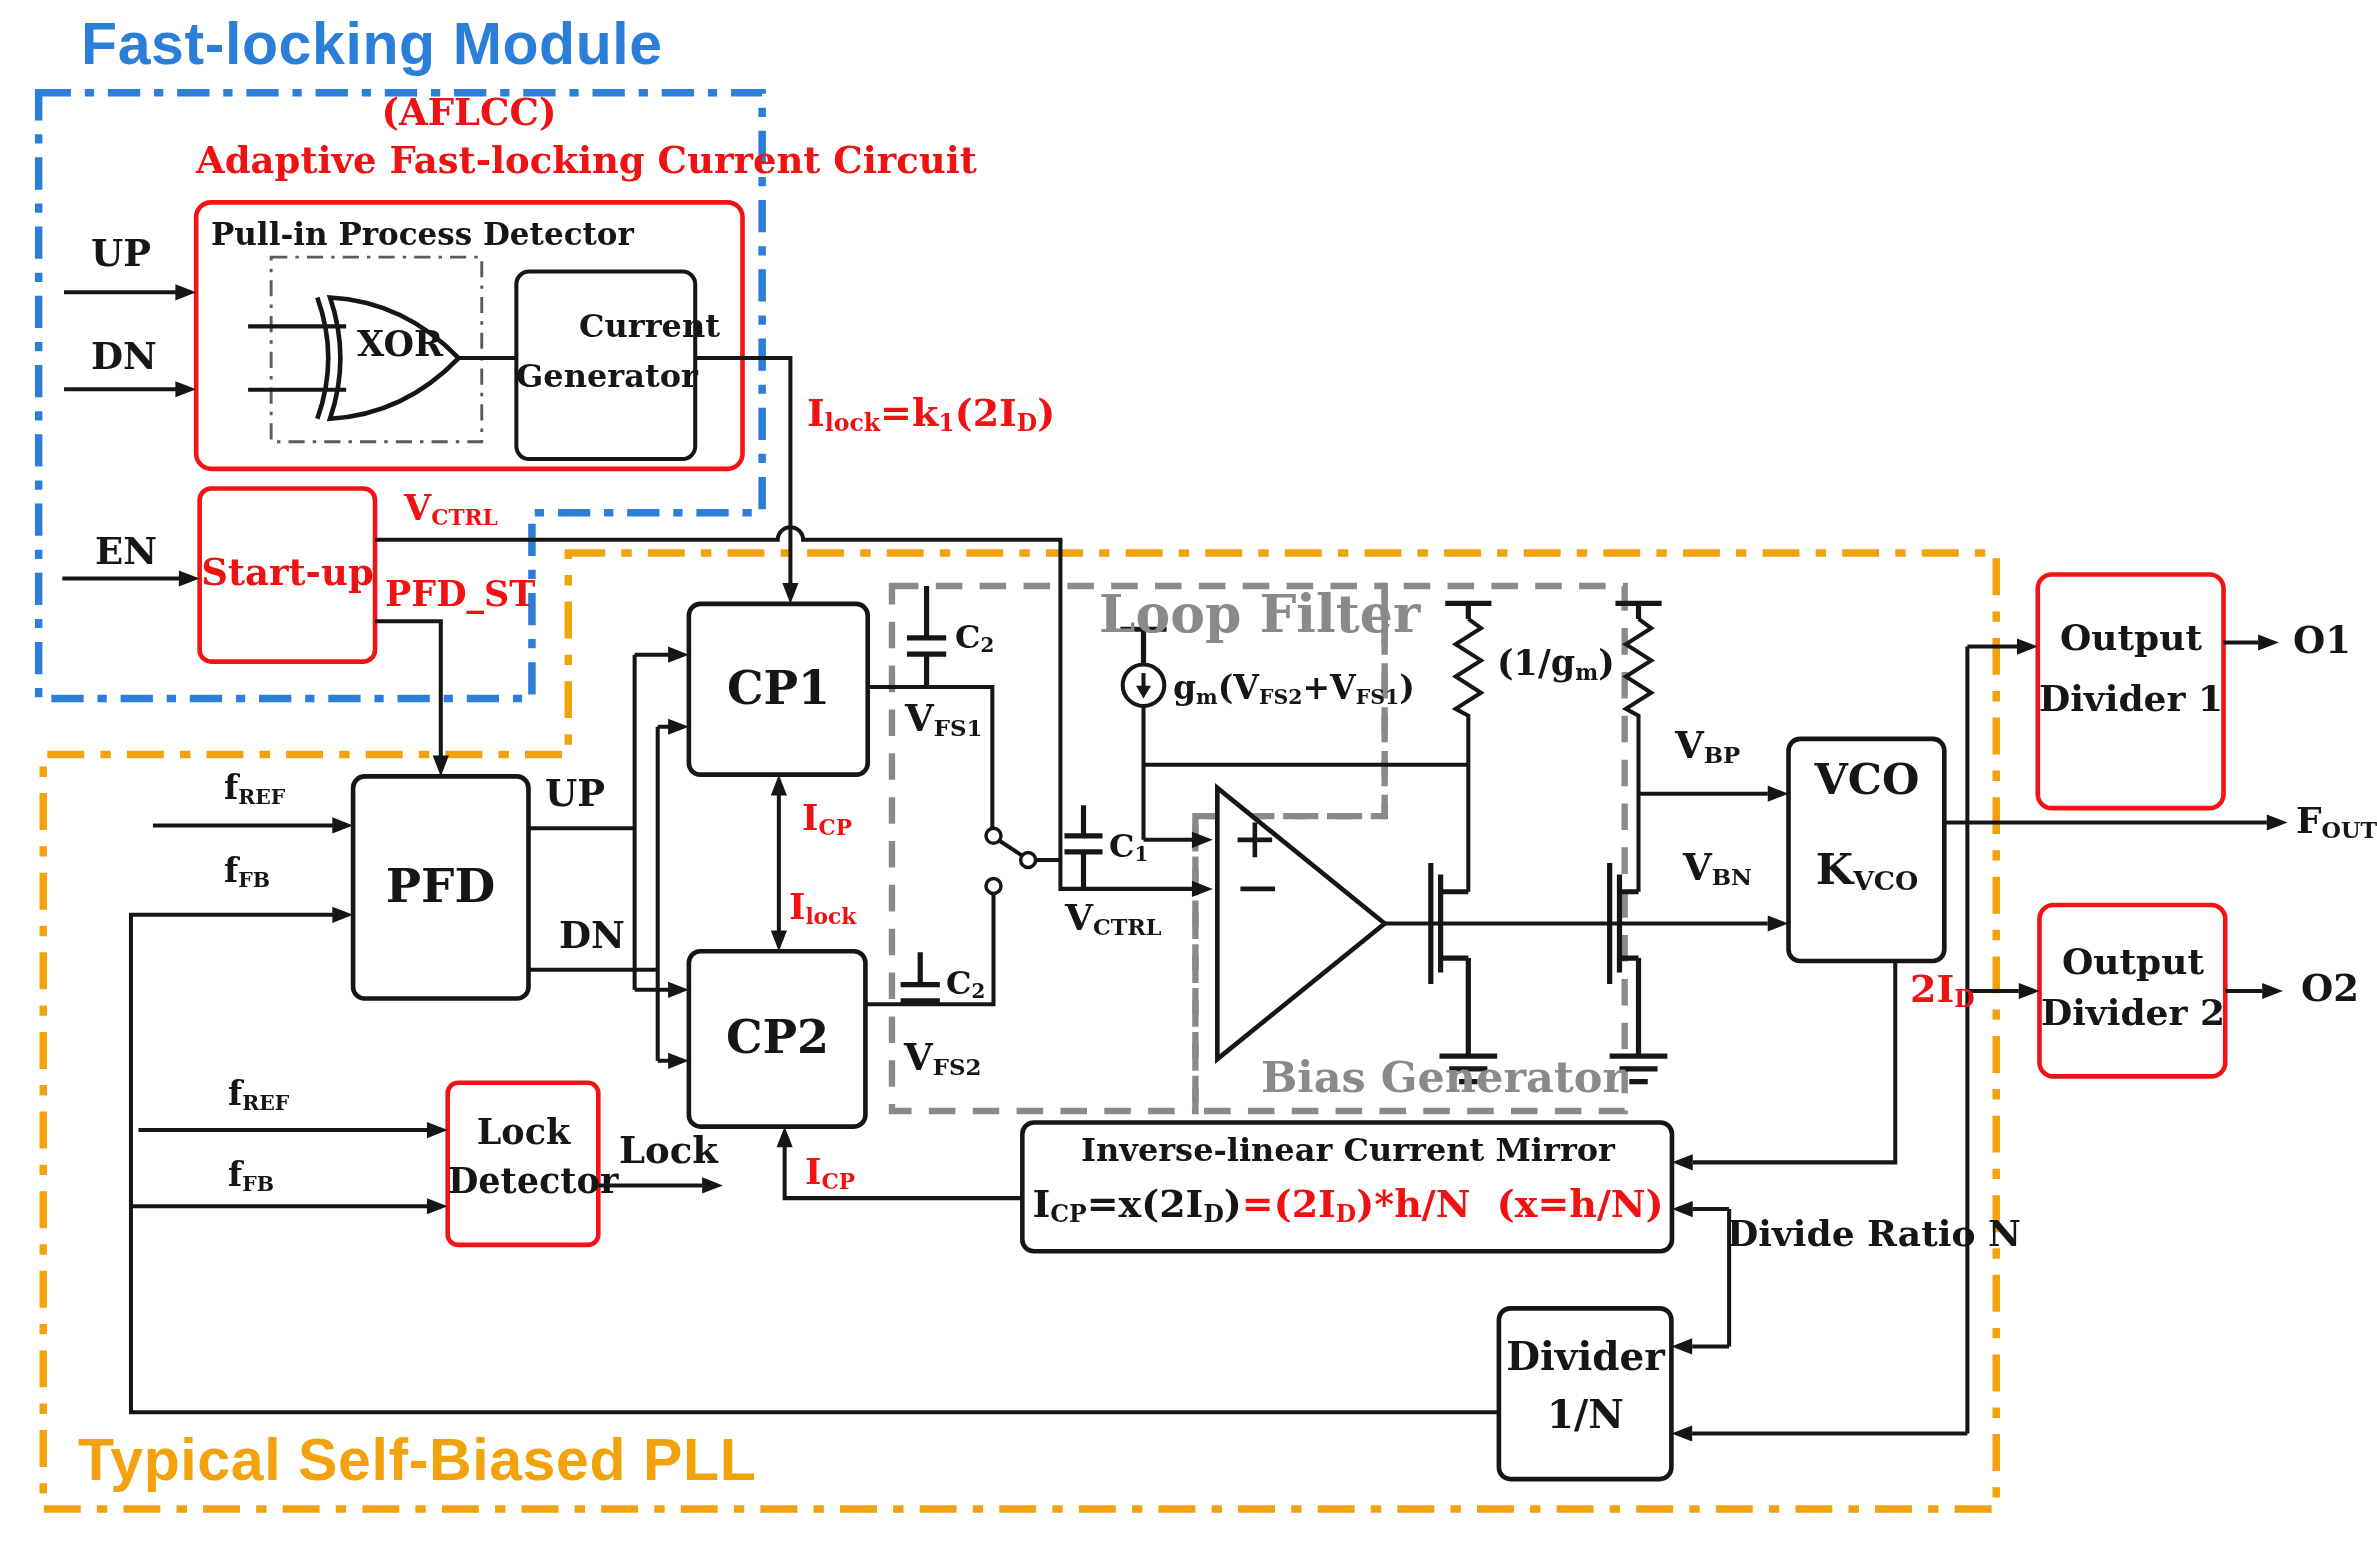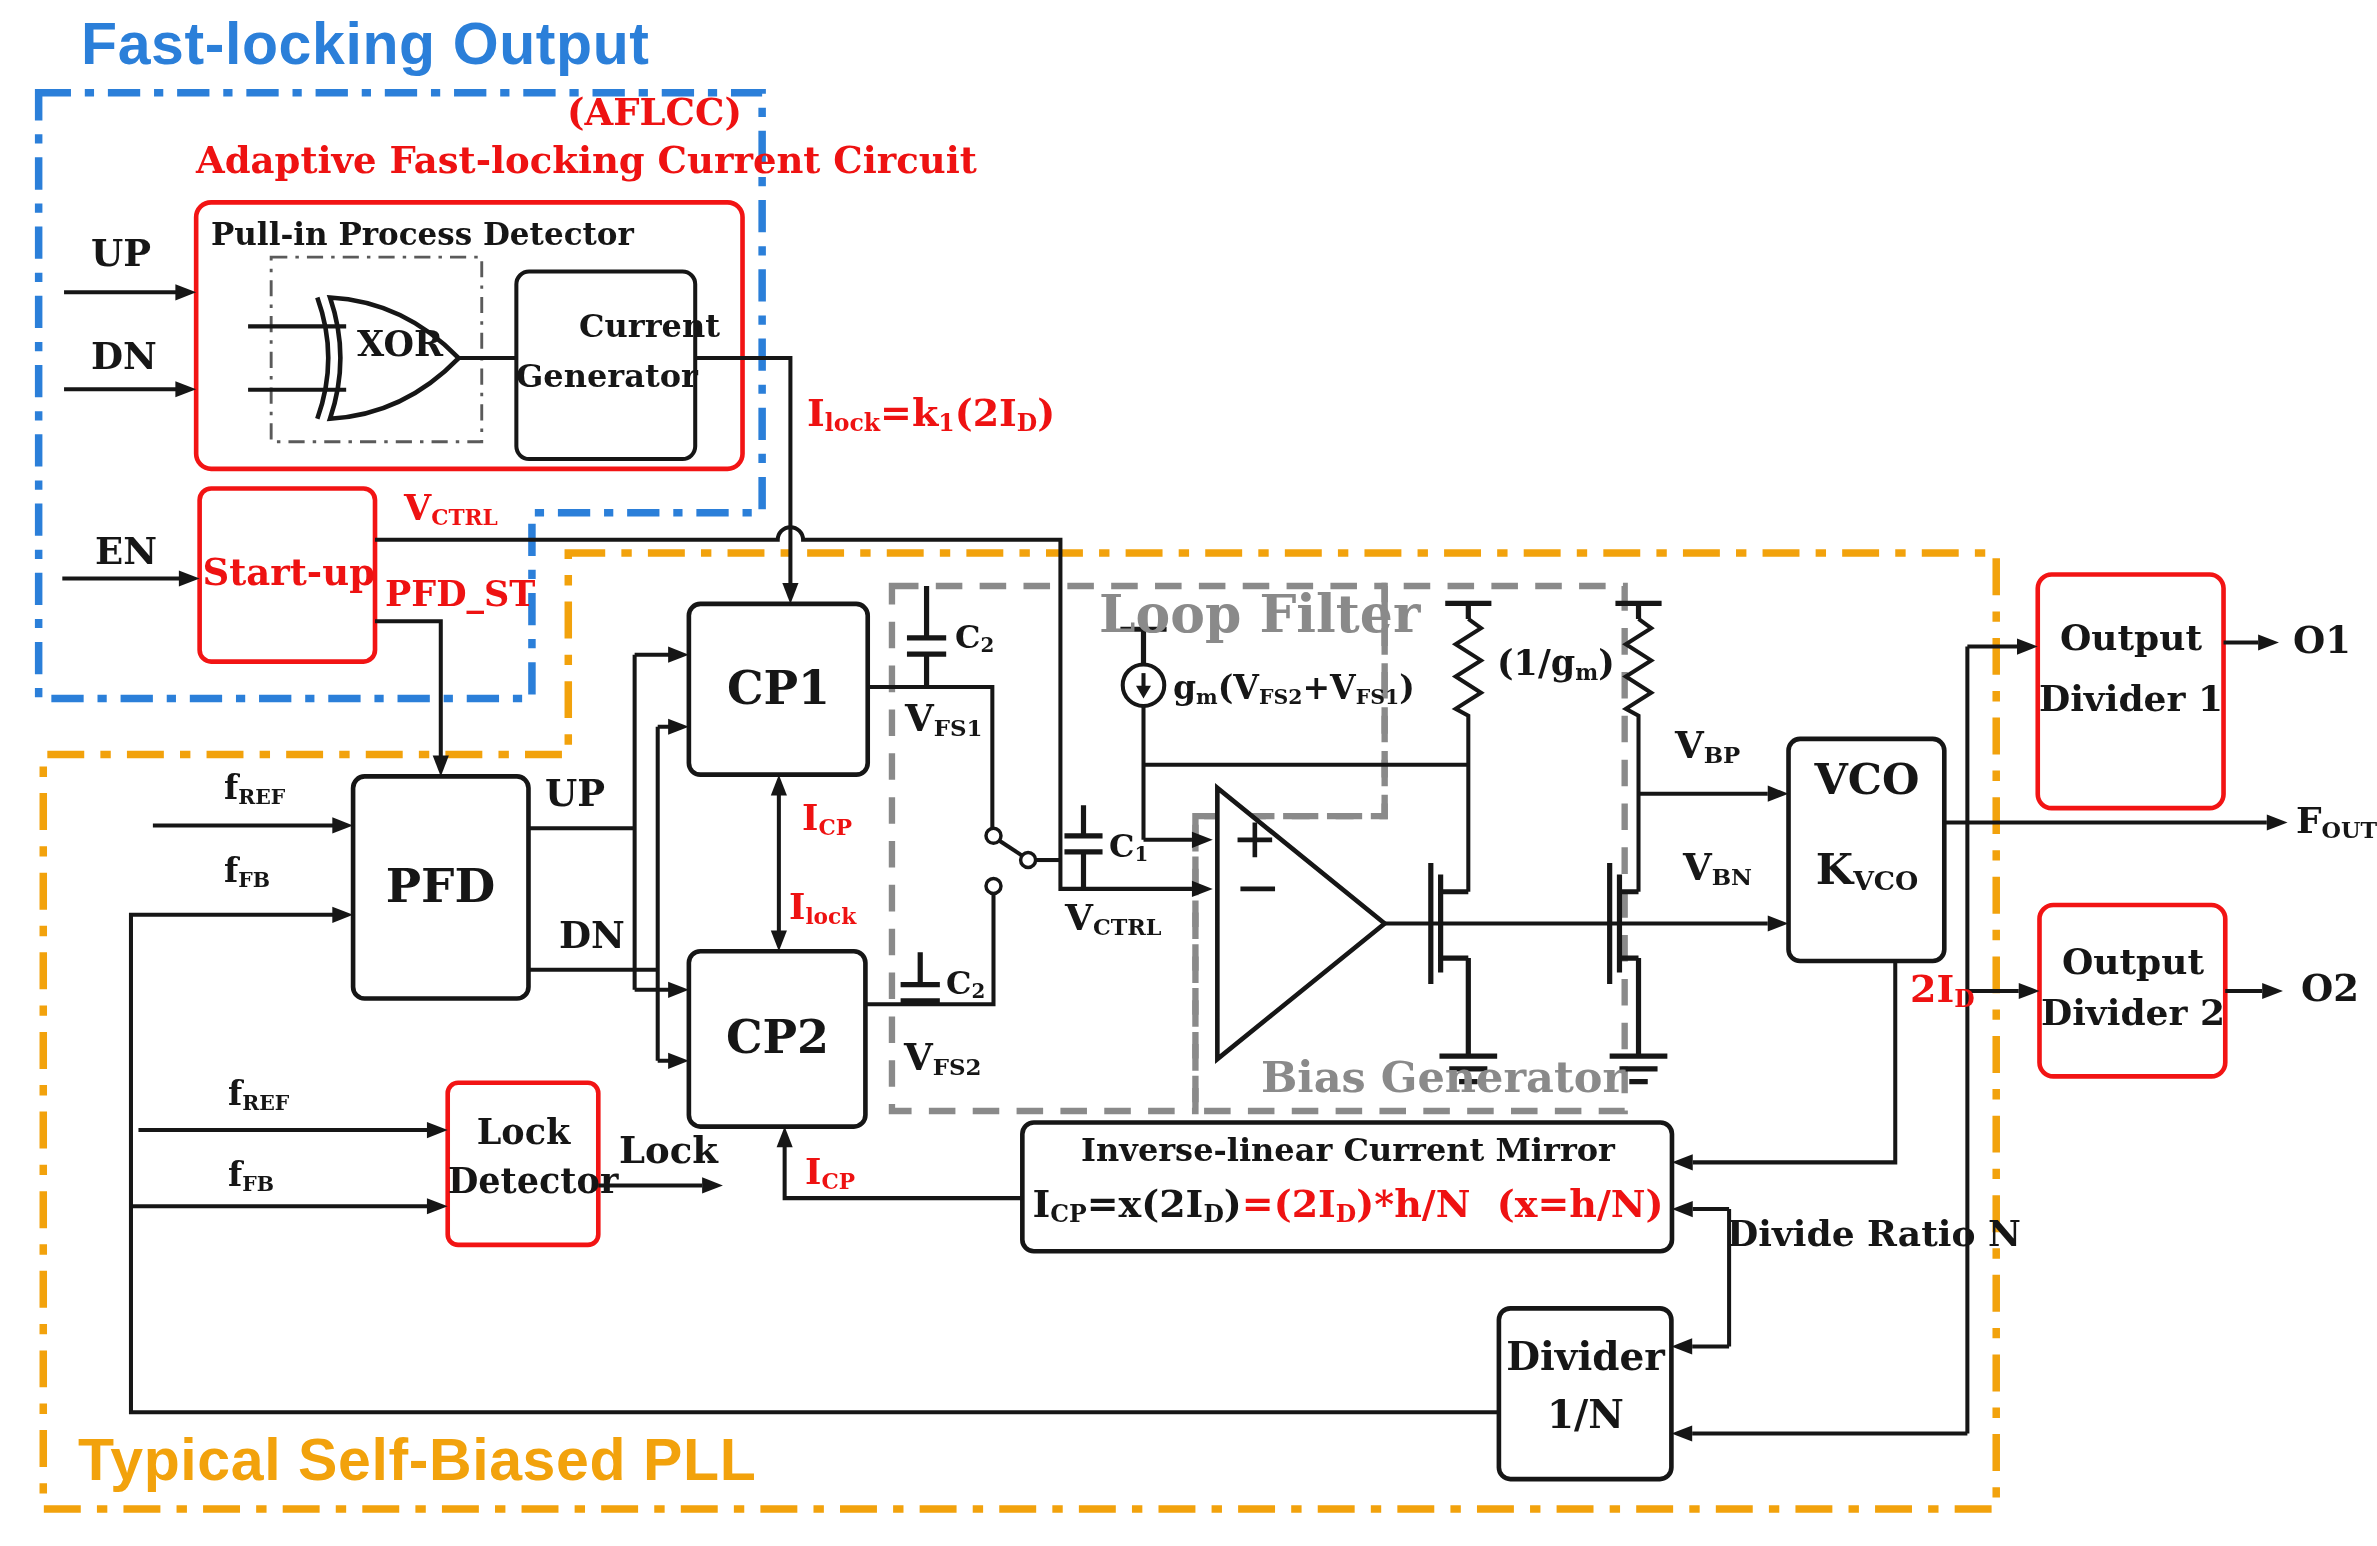--- a/index.html
+++ b/index.html
@@ -2,21 +2,21 @@
 <html style="font-size:9.2px"><head>
 <meta charset="utf-8">
 <style>
   html,body{margin:0;padding:0;background:#ffffff;}
   .stage{position:relative;width:2377px;height:1547px;background:#ffffff;overflow:hidden;}
   svg{position:absolute;left:0;top:0;}
   .lbl{position:absolute;white-space:nowrap;font-family:"DejaVu Serif","Liberation Serif",serif;
        font-weight:700;color:#161616;line-height:1.05;}
   .lbl sub{font-size:62%;line-height:0;vertical-align:baseline;position:relative;top:0.22em;font-weight:700;}
   .ctr{text-align:center;}
-  .red{color:#ee1212;text-align:right;}
+  .red{color:#ee1212;}
   .gray{color:#8a8a8a;}
   .title{position:absolute;white-space:nowrap;font-family:"Liberation Sans","DejaVu Sans",sans-serif;
          font-weight:bold;letter-spacing:0.6px;}
 </style>
 </head>
 <body>
 
 <div class="stage">
 
 <svg width="2377" height="1547" viewBox="0 0 4120 2680">
@@ -152,21 +152,21 @@
     <polygon points="2898,2095 2934,2081 2934,2109"></polygon>
     <polygon points="2898,2014 2934,2000 2934,2028"></polygon>
     <polygon points="776,1958 740,1944 740,1972"></polygon>
     <polygon points="776,2090 740,2076 740,2104"></polygon>
     <polygon points="1253,2054 1217,2040 1217,2068"></polygon>
     <polygon points="3950,1113 3914,1099 3914,1127"></polygon>
     <polygon points="3957,1717 3921,1703 3921,1731"></polygon>
   </g>
 </svg>
 
-<div class="title" style="left:81px;top:10.4px;font-size:59px;color:#2b7fd9;">Fast-locking Output</div>
+<div class="title" style="left:81px;top:10.4px;font-size:59px;color:#2b7fd9;">Fast-locking Module</div>
 <div class="title" style="left:78px;top:1426px;font-size:59px;color:#f2a20c;">Typical Self-Biased PLL</div>
 
 <div class="lbl ctr red" style="left:196px;top:93px;width:546px;font-size:37px;">(AFLCC)</div>
 <div class="lbl ctr red" style="left:196px;top:141px;width:546px;font-size:37px;">Adaptive Fast-locking Current Circuit</div>
 <div class="lbl" style="left:211px;top:218px;font-size:31px;">Pull-in Process Detector</div>
 <div class="lbl" style="left:357px;top:326px;font-size:35px;">XOR</div>
 <div class="lbl ctr" style="left:516px;top:310px;width:179px;font-size:32px;padding-left:44px;">Current</div>
 <div class="lbl ctr" style="left:516px;top:360px;width:179px;font-size:32px;">Generator</div>
 <div class="lbl" style="left:91px;top:234px;font-size:37px;">UP</div>
 <div class="lbl" style="left:91px;top:337px;font-size:37px;">DN</div>

